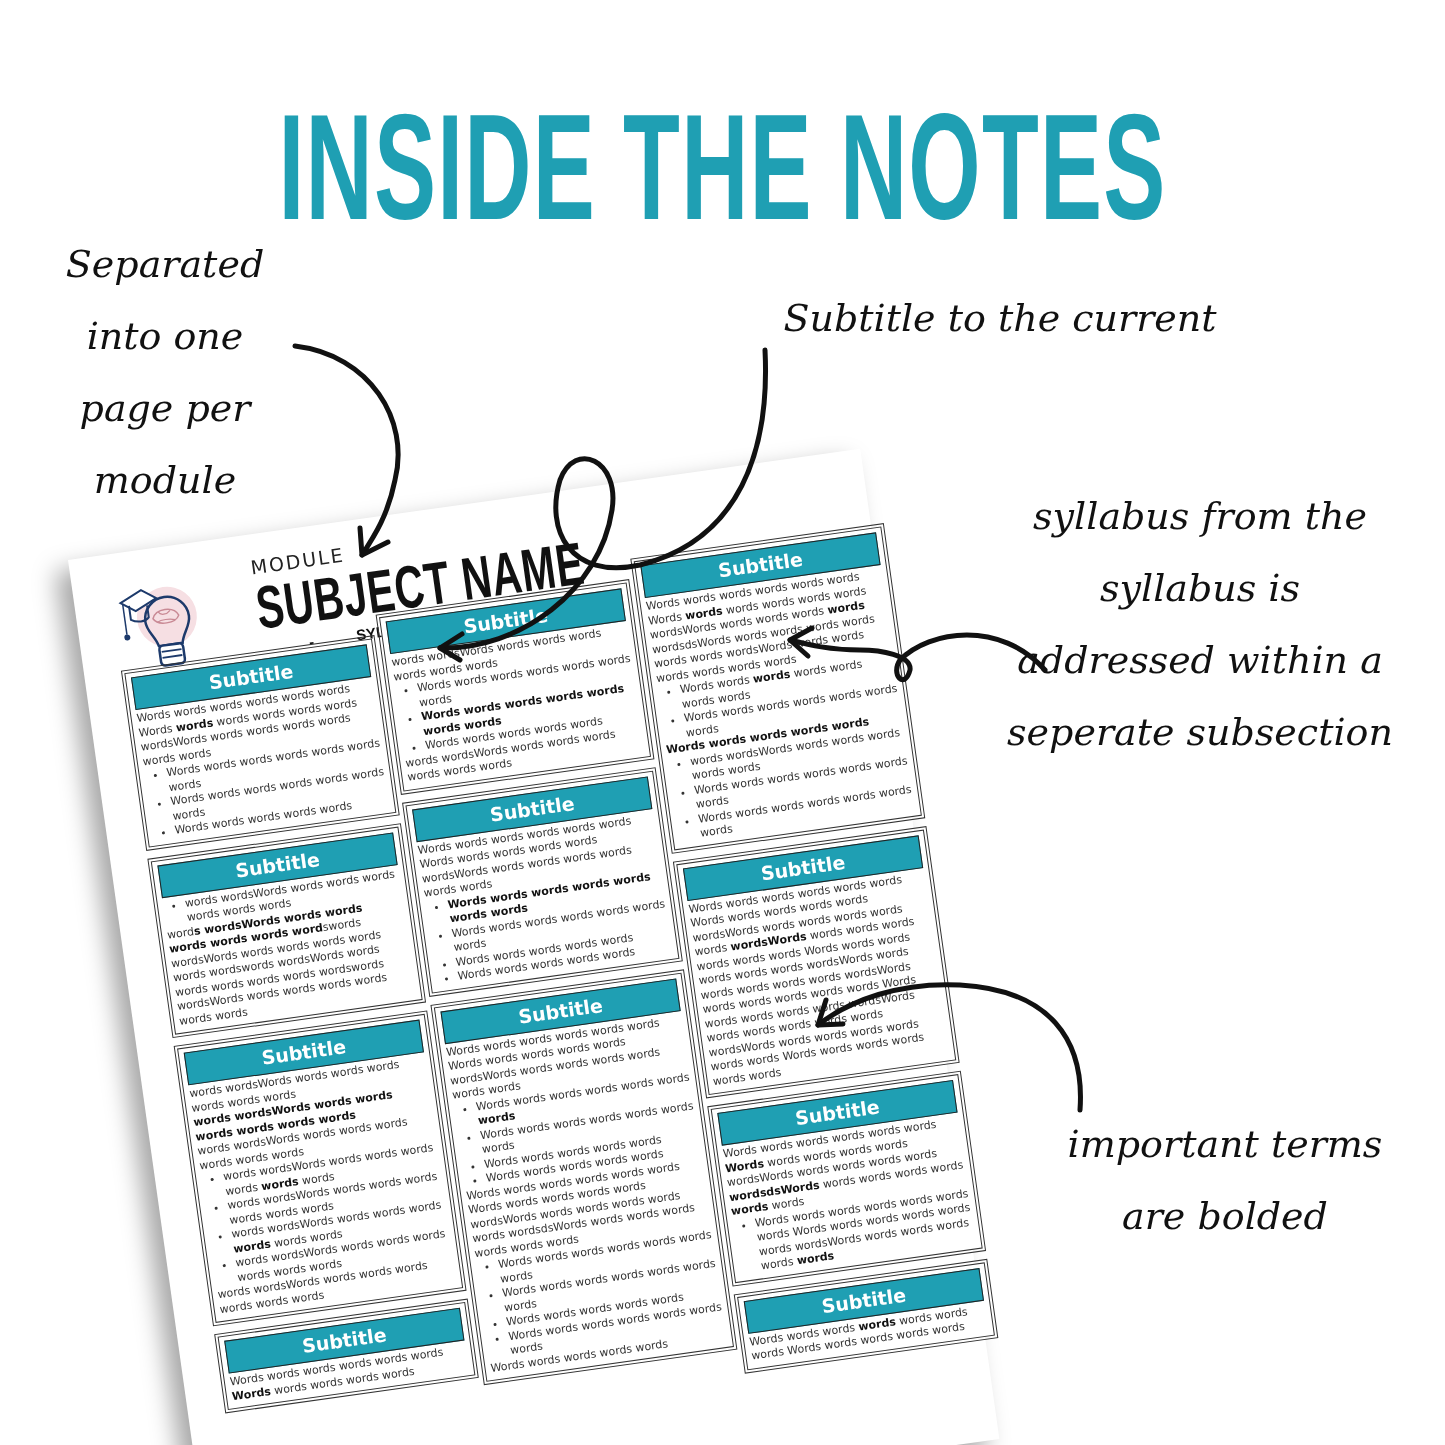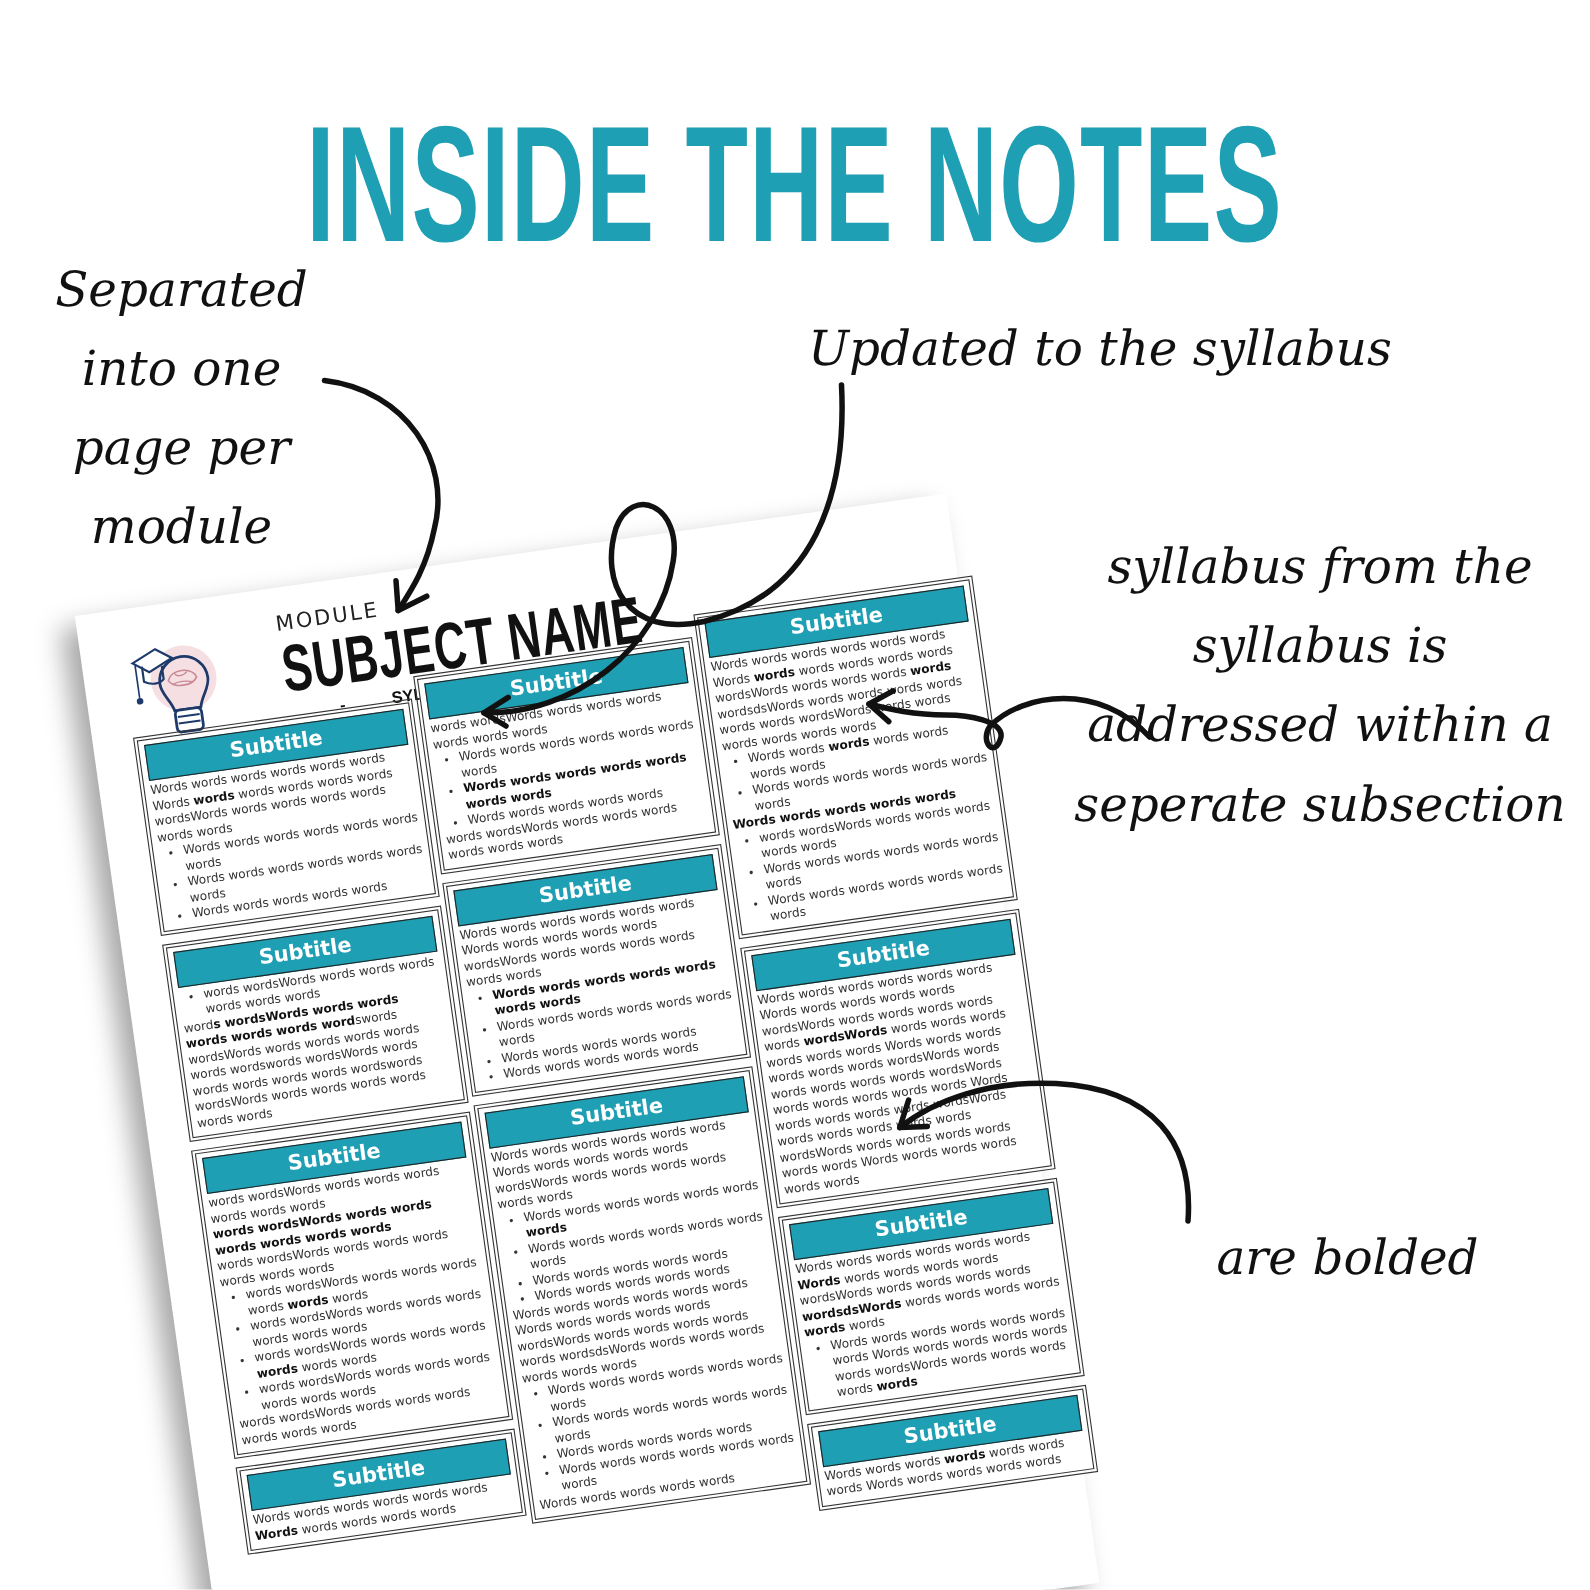--- a/index.html
+++ b/index.html
@@ -11,21 +11,21 @@
   .headline {
     position:absolute; left:0; top:92px; width:1445px; text-align:center;
     font-family:"Liberation Sans", sans-serif; font-weight:bold;
     font-size:150px; line-height:150px; color:#1f9fb3;
     transform:scaleX(0.62); transform-origin:center;
     letter-spacing:2px; white-space:nowrap;
   }
   .note {
     position:absolute; text-align:center; color:#111;
     font-family:"DejaVu Serif", serif; font-style:italic;
-    font-size:44px; line-height:72px; white-space:nowrap;
+    font-size:38px; line-height:72px; white-space:nowrap;
   }
   .arrows { position:absolute; left:0; top:0; width:1445px; height:1445px; pointer-events:none; z-index:5; }
 
   
   .page {
     position:absolute; left:68px; top:560px; width:800px; height:1000px;
     background:#fff;
     transform-origin:0 0; transform:rotate(-8deg) skewX(0deg);
     box-shadow:-14px 10px 24px rgba(0,0,0,0.35);
   }
@@ -70,31 +70,32 @@
 <div class="headline">INSIDE THE NOTES</div>
 
 <div class="note" style="left:30px; top:228px; width:270px;">
   <div>Separated</div>
   <div>into one</div>
   <div>page per</div>
   <div>module</div>
 </div>
 
 <div class="note" style="left:720px; top:282px; width:560px;">
-  <div>Updated to the syllabus</div>
+  <div>Subtitle to the current</div>
 </div>
 
 <div class="note" style="left:965px; top:480px; width:470px;">
   <div>syllabus from the</div>
   <div>syllabus is</div>
   <div>addressed within a</div>
   <div>seperate subsection</div>
 </div>
 
 <div class="note" style="left:1020px; top:1108px; width:410px;">
+  <div>important terms</div>
   <div>are bolded</div>
 </div>
 
 <div class="page">
   <div class="page-inner">
     <div class="pg-head">
       <svg class="logo" viewBox="0 0 90 100">
         <circle cx="50" cy="40" r="30" fill="#f6dfe3"></circle>
         <path d="M28 42 a22 22 0 1 1 44 0 c0 10 -8 16 -10 26 h-24 c-2 -10 -10 -16 -10 -26z" fill="none" stroke="#1d3a6b" stroke-width="2.5"></path>
         <path d="M36 40 c4 -10 22 -10 26 0 c-4 8 -22 8 -26 0z" fill="none" stroke="#c98a95" stroke-width="1.5"></path>

